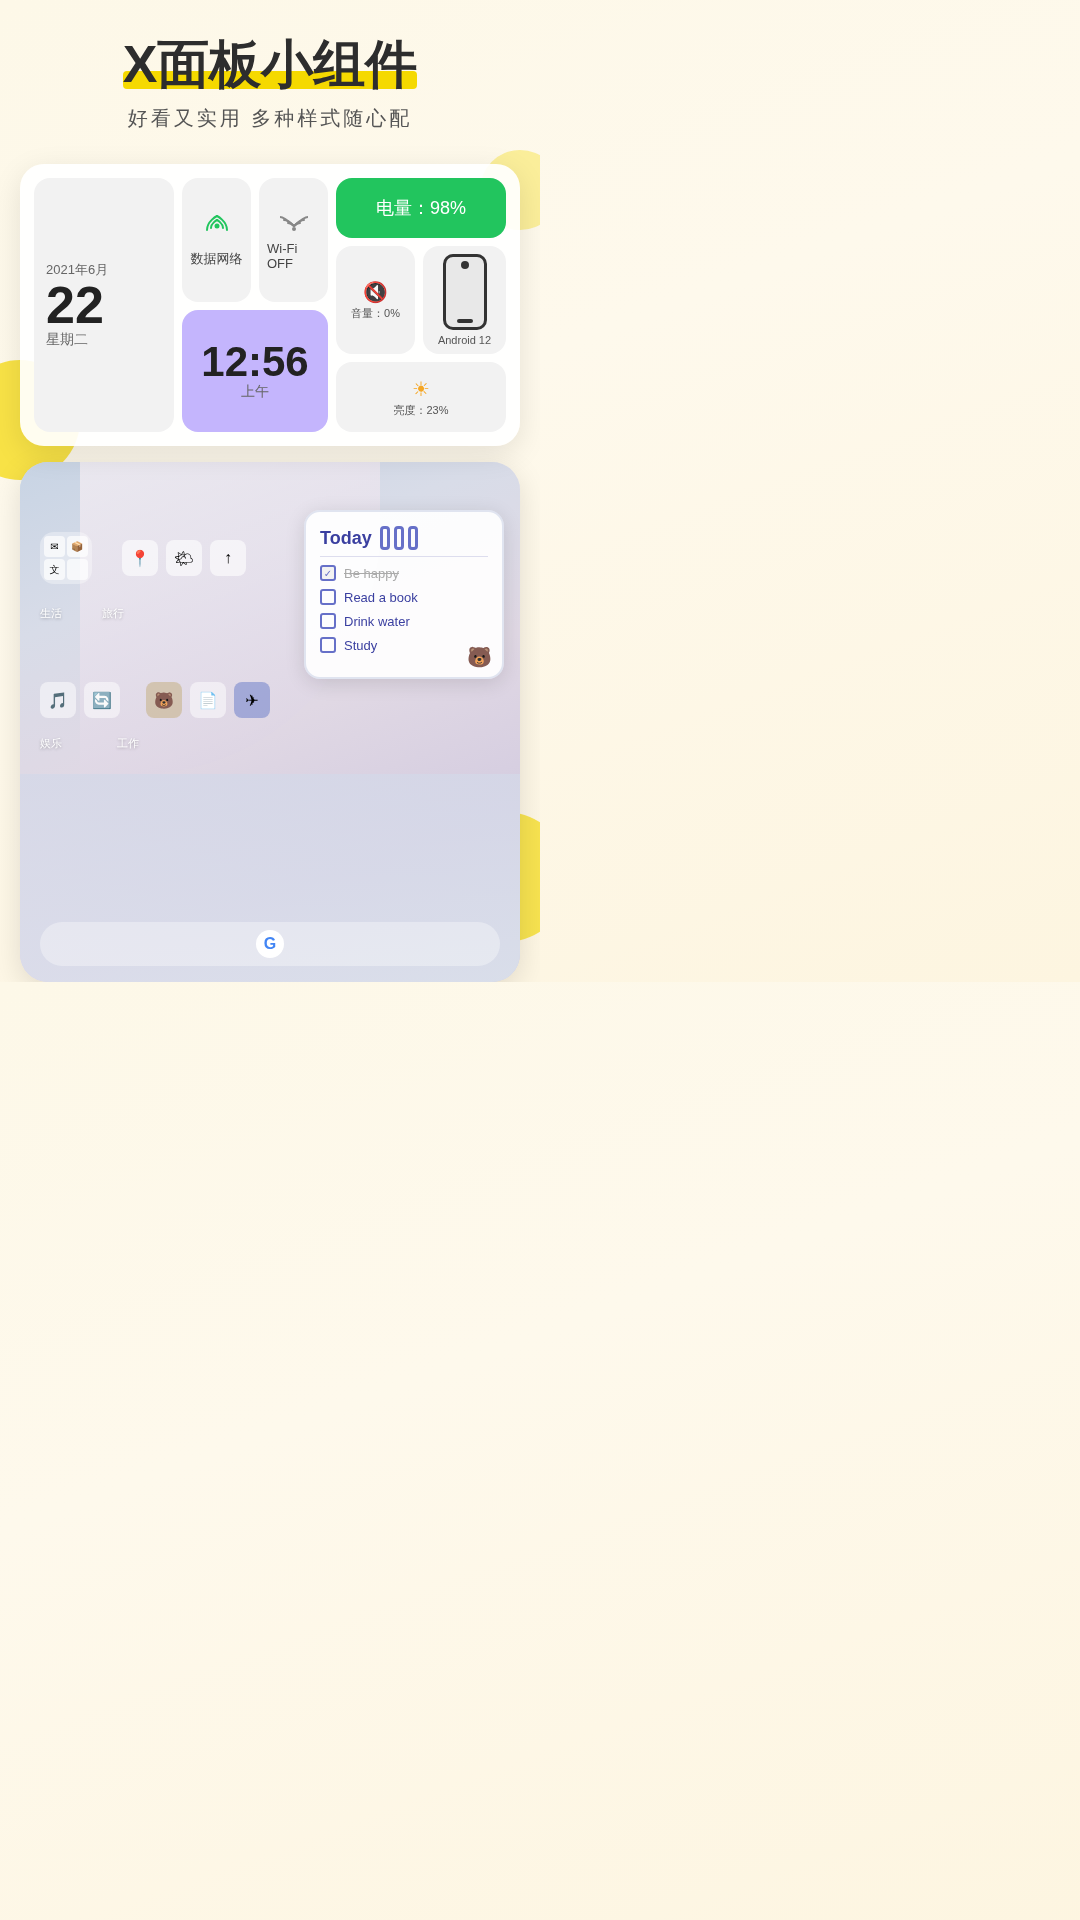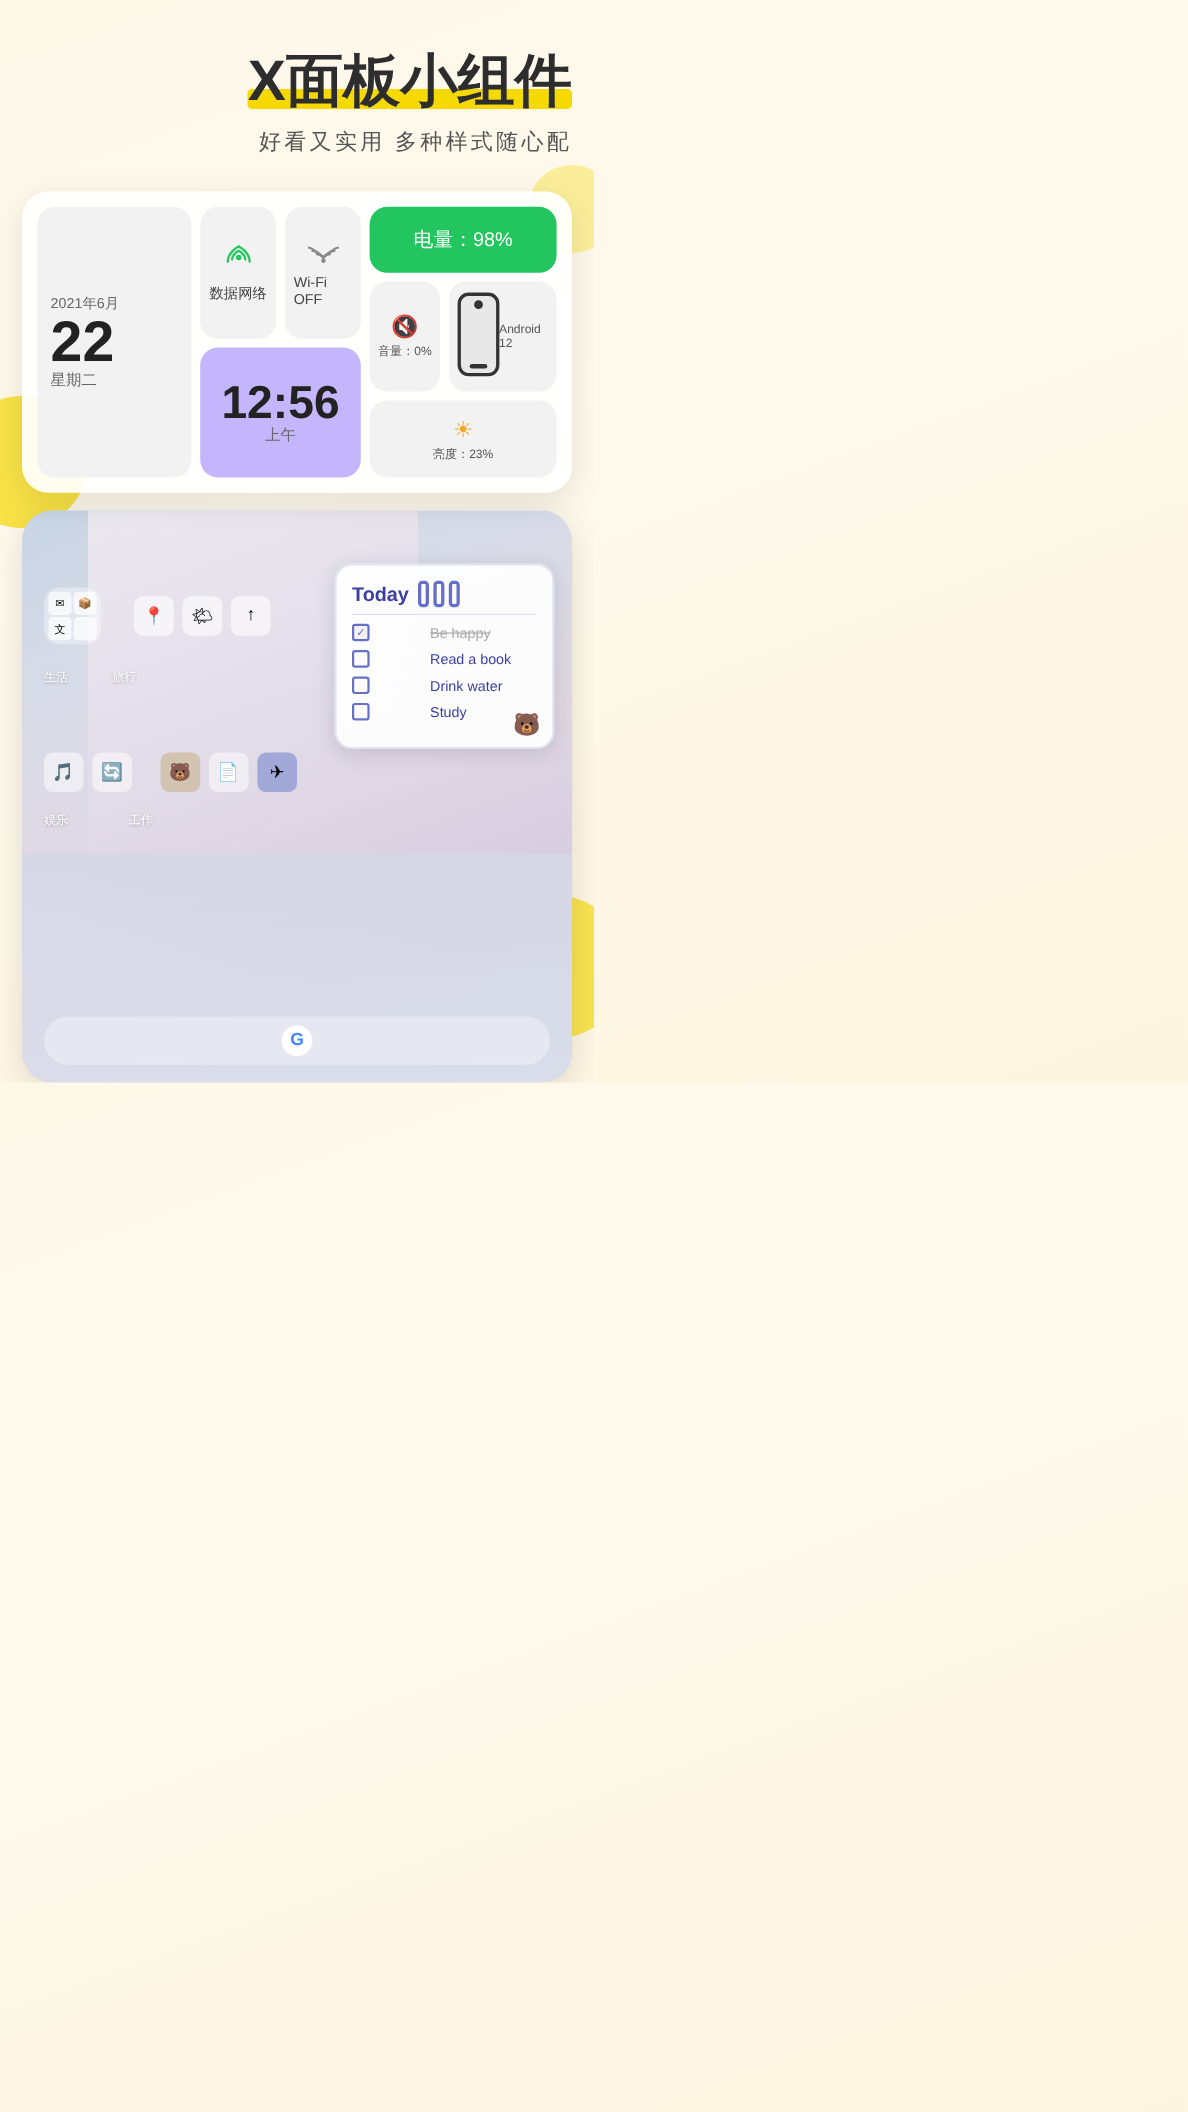--- a/index.html
+++ b/index.html
@@ -46,22 +46,22 @@
       background: #f5d900;
       border-radius: 50%;
       opacity: 0.65;
       z-index: 0;
     }
 
     
     .header {
       position: relative;
       z-index: 2;
-      text-align: right;
-      padding: 46px 20px 8px;
+      text-align: center;
+      padding: 36px 20px 8px;
     }
     .main-title {
       font-size: 52px;
       font-weight: 900;
       color: #2d2d2d;
       line-height: 1.1;
       position: relative;
       display: inline-block;
     }
     .title-highlight {
@@ -231,20 +231,21 @@
       font-size: 11px;
       color: #555;
       margin-top: 2px;
     }
 
     
     .phone-cell {
       background: #f2f2f2;
       border-radius: 16px;
       display: flex;
+      flex-direction: column;
       align-items: center;
       justify-content: center;
       grid-row: 1 / 3;
       padding: 8px;
     }
     .phone-frame {
       width: 44px;
       height: 76px;
       border: 3px solid #333;
       border-radius: 10px;
@@ -405,21 +406,20 @@
     .todo-checkbox.checked {
       background: #f2f2f2;
     }
     .checkmark {
       font-size: 10px;
       color: #6670c8;
     }
     .todo-text {
       font-size: 13px;
       color: #3a3fa0;
-      margin-left: 47px;
     }
     .todo-text.strikethrough {
       text-decoration: line-through;
       color: #aaa;
     }
     .bear-icon {
       position: absolute;
       bottom: 8px;
       right: 10px;
       font-size: 20px;

